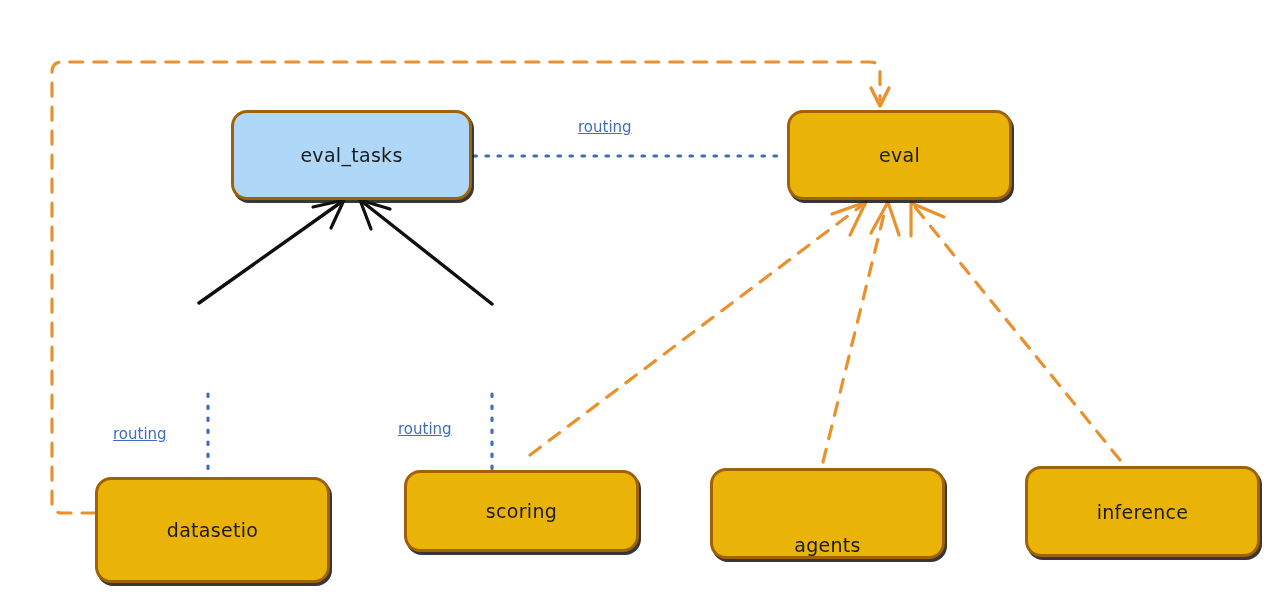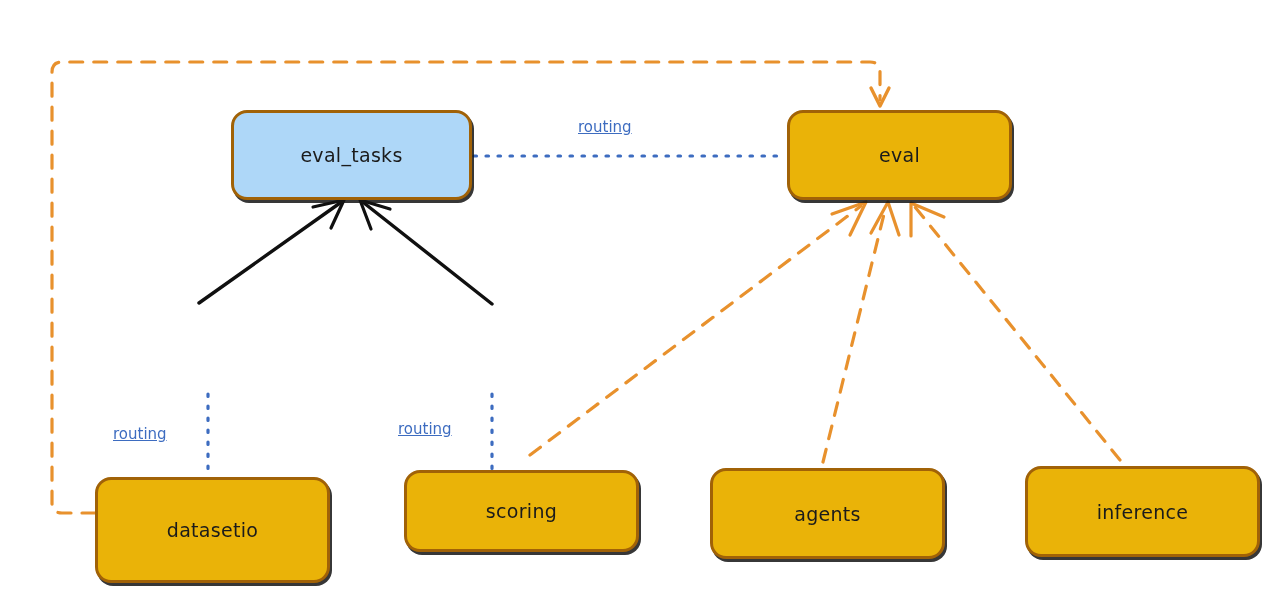--- a/index.html
+++ b/index.html
@@ -115,21 +115,21 @@
 
 
   <div class="node green" style="left:95px; top:477px; width:235px; height:106px;">
     <span>datasetio</span>
   </div>
 
   <div class="node green" style="left:376px; top:470px; width:235px; height:82px;margin-left:28px;">
     <span>scoring</span>
   </div>
 
-  <div class="node green" style="left:710px; top:468px; width:235px; height:91px;">
+  <div class="node green" style="left:710px; top:468px; width:235px; height:91px;align-items:flex-end;">
     <span>agents</span>
   </div>
 
   <div class="node green" style="left:1025px; top:466px; width:235px; height:91px;">
     <span>inference</span>
   </div>
 
   <div class="edge-label" style="left:578px; top:118px;">routing</div>
 
   <div class="edge-label" style="left:113px; top:425px;">routing</div>

